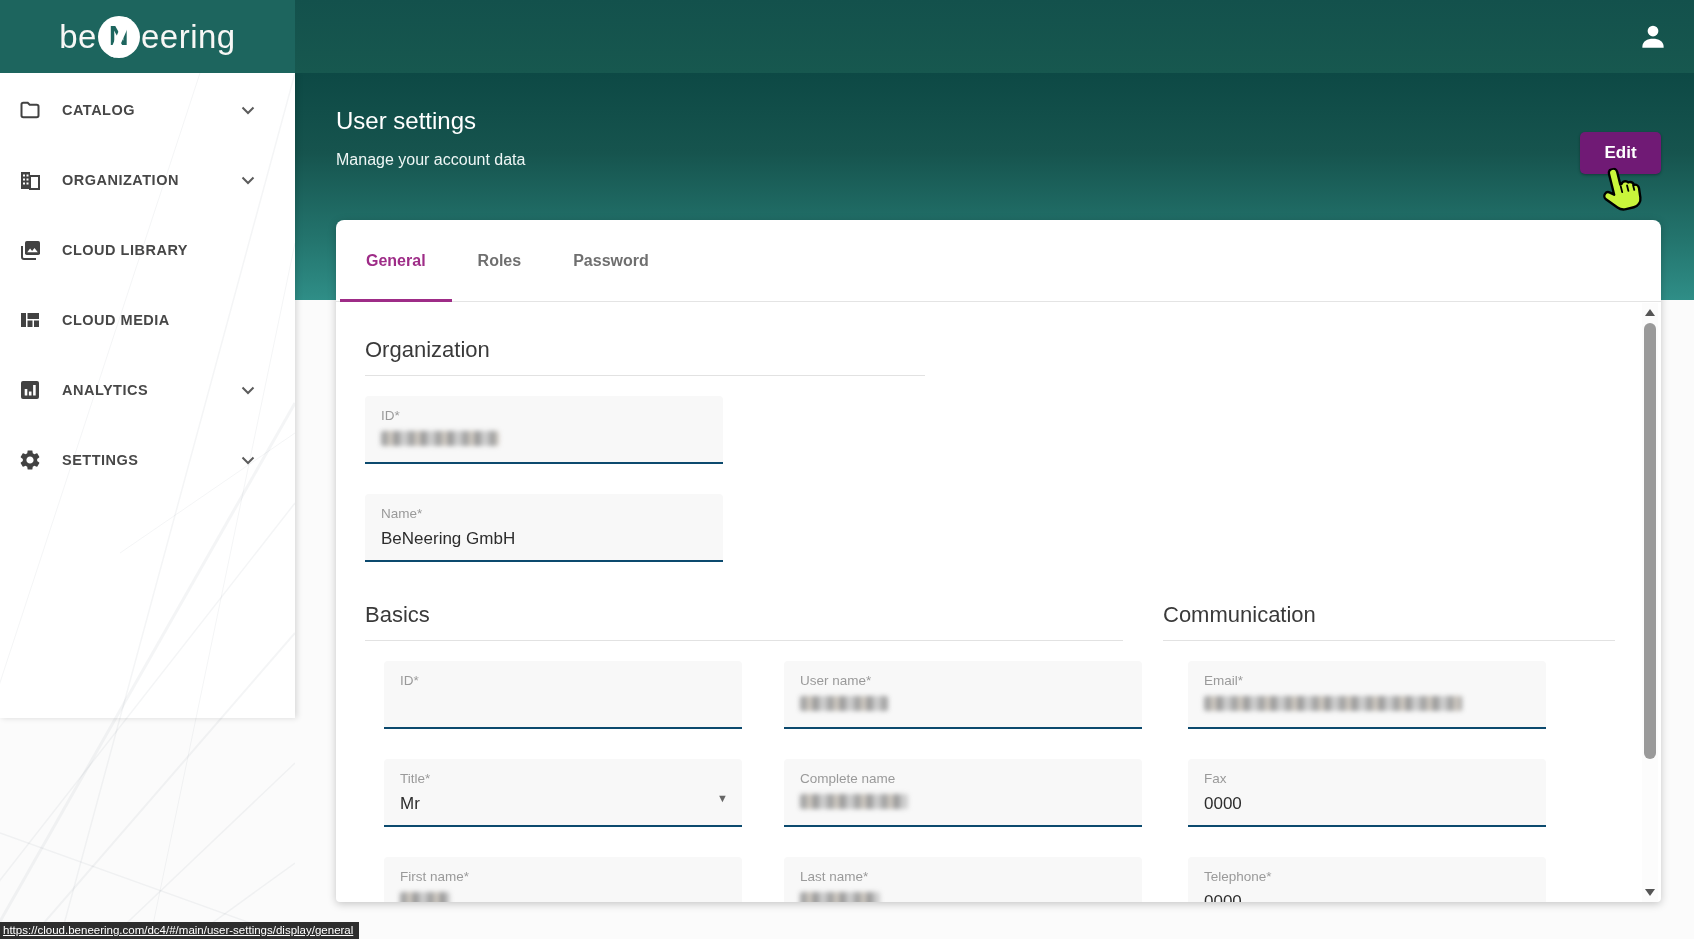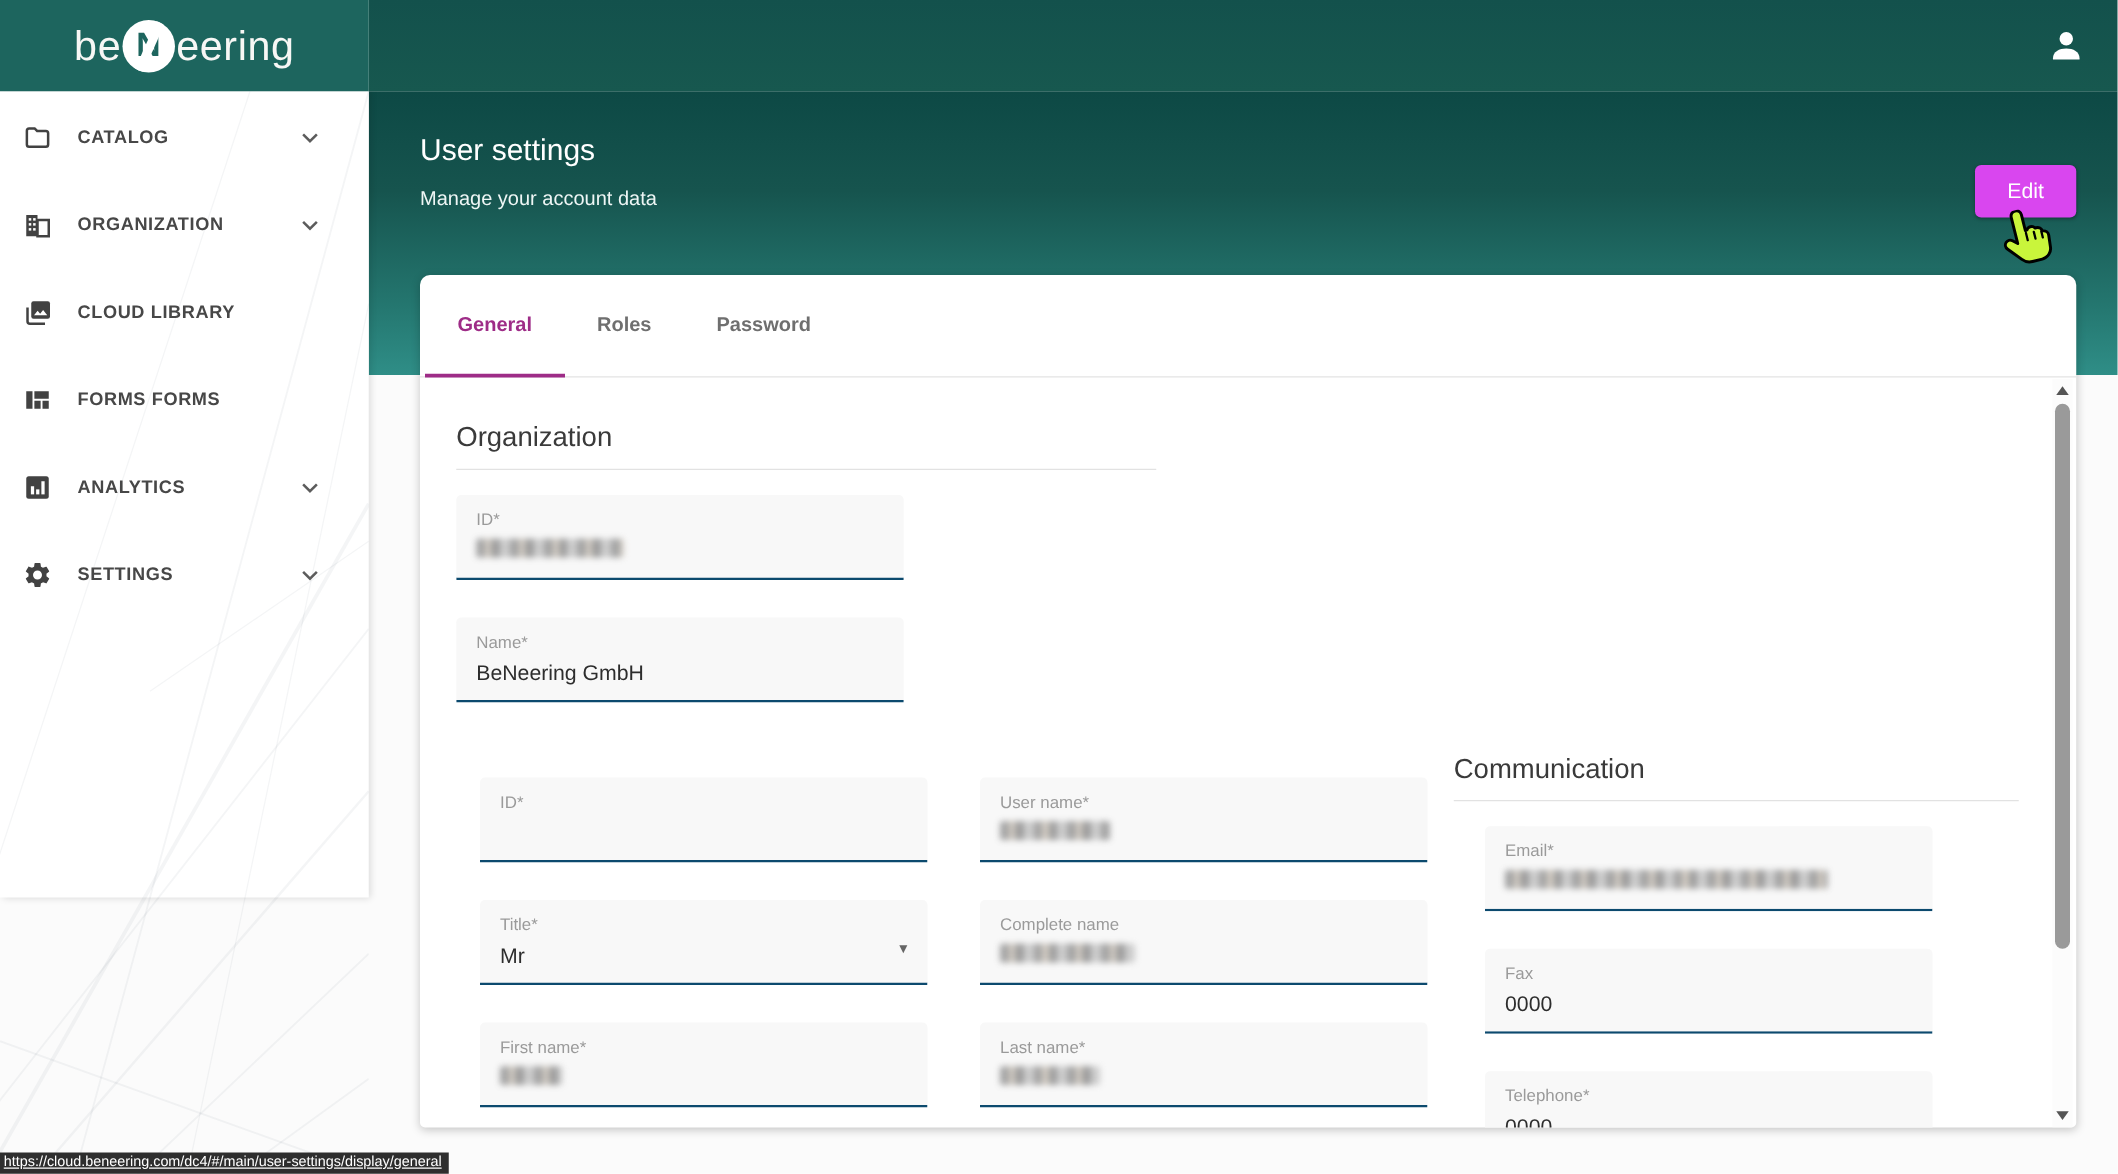--- a/index.html
+++ b/index.html
@@ -32,21 +32,21 @@
     letter-spacing:.5px; }
   .nav-chevron { position:absolute; right:40px; width:14px; height:9px; }
 
   
   .band { position:absolute; left:295px; top:73px; width:1399px; height:227px;
     background:linear-gradient(180deg,#0d4945 0%,#16544e 35%,#24766f 75%,#2f8e87 100%); }
   .band h1 { position:absolute; left:41px; top:34px; color:#fff; font-size:24px; font-weight:400; }
   .band .subtitle { position:absolute; left:41px; top:78px; color:#eef6f5; font-size:16px; font-weight:400; }
 
   .edit-btn { position:absolute; left:1580px; top:132px; width:81px; height:42px; z-index:8;
-    background:#d946ef; color:#fff; font-size:17px; font-weight:400; border:none; border-radius:5px;
+    background:#701a75; color:#fff; font-size:17px; font-weight:700; border:none; border-radius:5px;
     box-shadow:0 1px 3px rgba(0,0,0,.35); cursor:pointer; font-family:inherit; }
   .cursor-hand { position:absolute; left:1597px; top:167px; z-index:20; transform:rotate(-14deg); }
 
   
   .card { position:absolute; left:336px; top:220px; width:1325px; height:682px; background:#fff;
     border-radius:8px 8px 4px 4px; box-shadow:0 2px 8px rgba(0,0,0,.22); z-index:6; }
   .tabs { display:flex; height:82px; padding-left:4px; border-bottom:1px solid #e4e4e4; }
   .tab { position:relative; padding:0 26px; display:flex; align-items:center; font-size:16px;
     font-weight:700; color:#6f6f6f; cursor:pointer; }
   .tab.active { color:#9e2c87; }
@@ -165,21 +165,21 @@
         <rect x="7" y="3" width="15" height="14" rx="1.8" fill="#424242"></rect>
         <path d="M9.2 14.2l2.9-3.7 2 2.4 2.4-3 3.3 4.3z" fill="#fff"></path>
       </svg>
       <span class="nav-label">CLOUD LIBRARY</span>
     </div>
 
     <div class="nav-item">
       <svg class="mi" viewBox="0 0 24 24">
         <path d="M3 5h5v14H3z M9.5 5H21v6H9.5z M9.5 12.5h5v6.5h-5z M16 12.5h5V19h-5z" fill="#424242"></path>
       </svg>
-      <span class="nav-label">FORMS FORMS</span>
+      <span class="nav-label">CLOUD MEDIA</span>
     </div>
 
     <div class="nav-item">
       <svg class="mi" viewBox="0 0 24 24">
         <rect x="3" y="3" width="18" height="18" rx="2" fill="#424242"></rect>
         <rect x="6.7" y="11" width="2.6" height="6.5" fill="#fff"></rect>
         <rect x="10.9" y="13.5" width="2.6" height="4" fill="#fff"></rect>
         <rect x="15.1" y="7" width="2.6" height="10.5" fill="#fff"></rect>
       </svg>
       <span class="nav-label">ANALYTICS</span>
@@ -235,20 +235,23 @@
       </div>
       <div class="field">
         <div class="f-label">Name*</div>
         <div class="f-value">BeNeering GmbH</div>
       </div>
     </div>
 
     <div class="sections-row">
 
       <div class="basics-col">
+        <div class="sec-wrap">
+          <h2 class="sec">Basics</h2>
+        </div>
         <div class="basics-grid">
 
           <div class="field">
             <div class="f-label">ID*</div>
           </div>
 
           <div class="field">
             <div class="f-label">User name*</div>
             <div class="f-value">
               <span class="masked" style="width: 88px;"></span>

